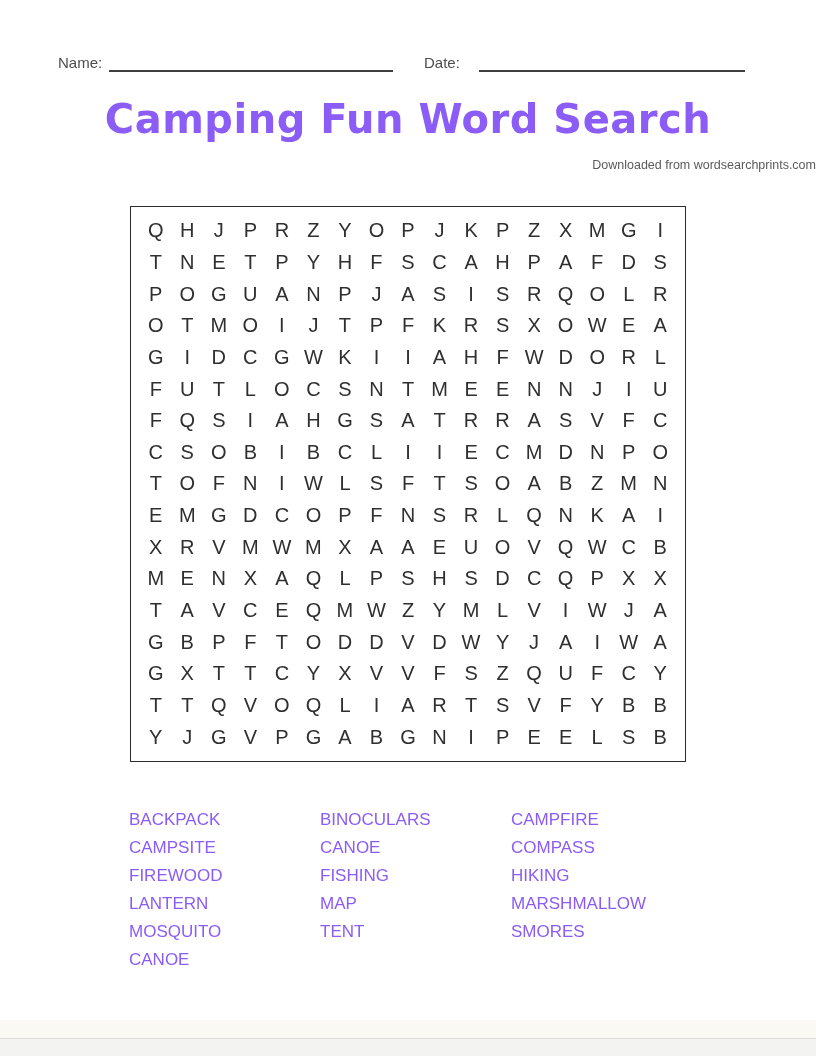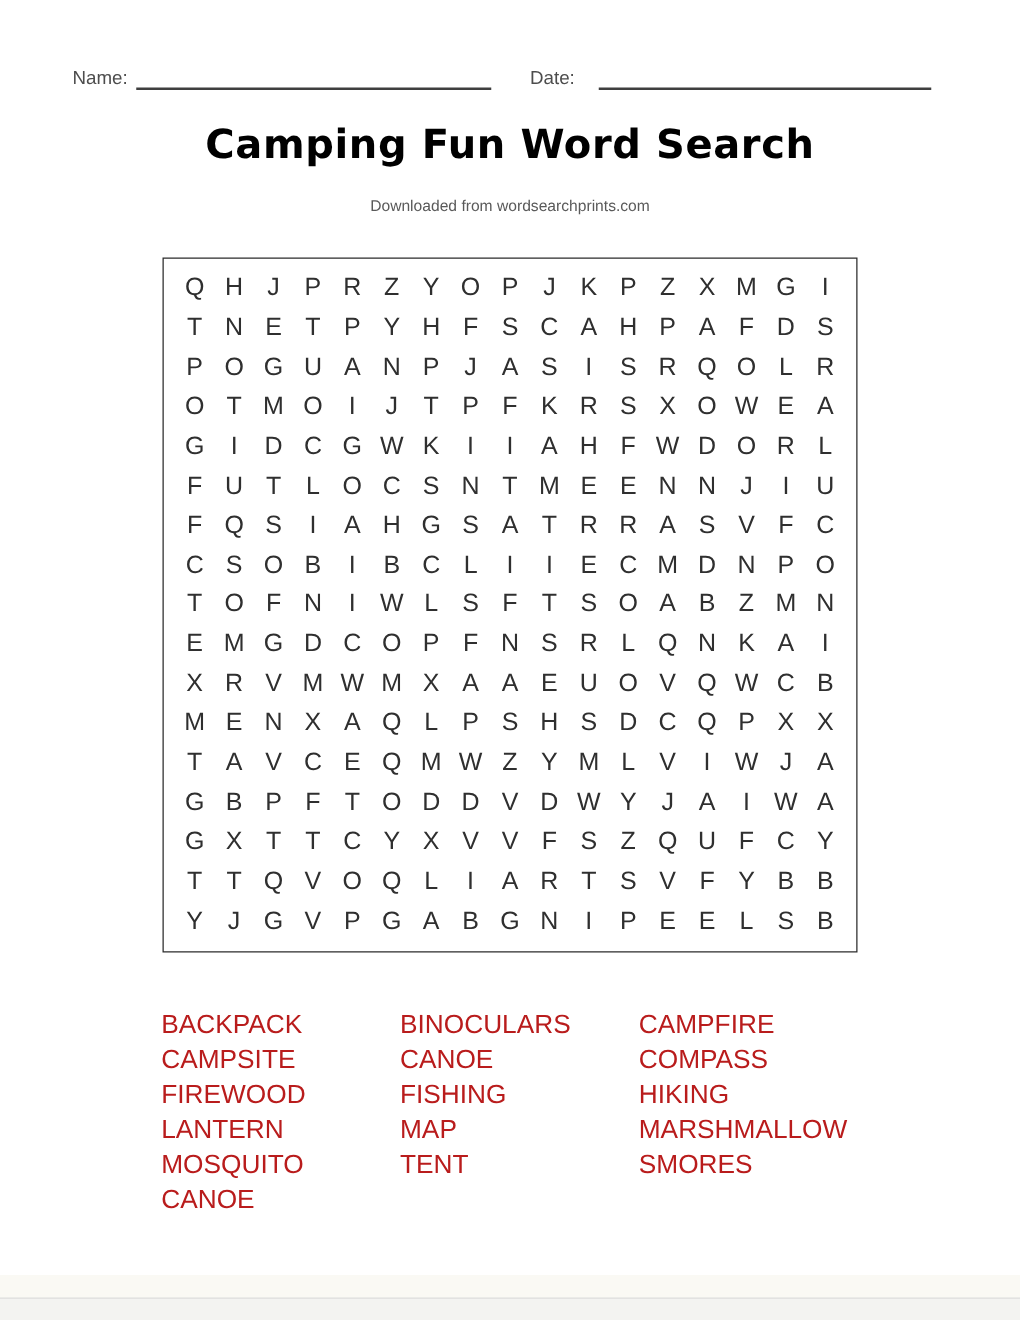--- a/index.html
+++ b/index.html
@@ -25,27 +25,27 @@
   }
   .name-line { left: 109px; width: 284px; }
   .date-line { left: 479px; width: 266px; }
 
   
   .title {
     position: absolute; top: 96px; left: 0; width: 100%;
     text-align: center;
     font-family: "DejaVu Sans", sans-serif;
     font-weight: bold;
-    font-size: 32px;
+    font-size: 40px;
     letter-spacing: 0.5px;
-    color: #000000;
+    color: #8b5cf6;
   }
   .subtitle {
     position: absolute; top: 158px; left: 0; width: 100%;
-    text-align: center;
+    text-align: right;
     font-size: 12.5px;
     color: #5a5a5a;
   }
 
   
   .grid {
     position: absolute; left: 130px; top: 206px;
     width: 556px; height: 556px;
     box-sizing: border-box;
     border: 1px solid var(--grid-border, #2b2b2b);
@@ -62,22 +62,22 @@
 
   
   .word-col {
     position: absolute; top: 806px; width: 190px;
   }
   .word-col-1 { left: 129px; }
   .word-col-2 { left: 320px; }
   .word-col-3 { left: 511px; }
   .word {
     height: 28px; line-height: 28px;
-    font-size: 21px;
-    color: #b91c1c;
+    font-size: 17px;
+    color: #8b5cf6;
   }
 
   
   .footer-cream {
     position: absolute; top: 1020px; left: 0; width: 100%; height: 18px;
     background: var(--footer-cream, #faf9f4);
   }
   .footer-gray {
     position: absolute; top: 1038px; left: 0; width: 100%; height: 18px;
     box-sizing: border-box;

